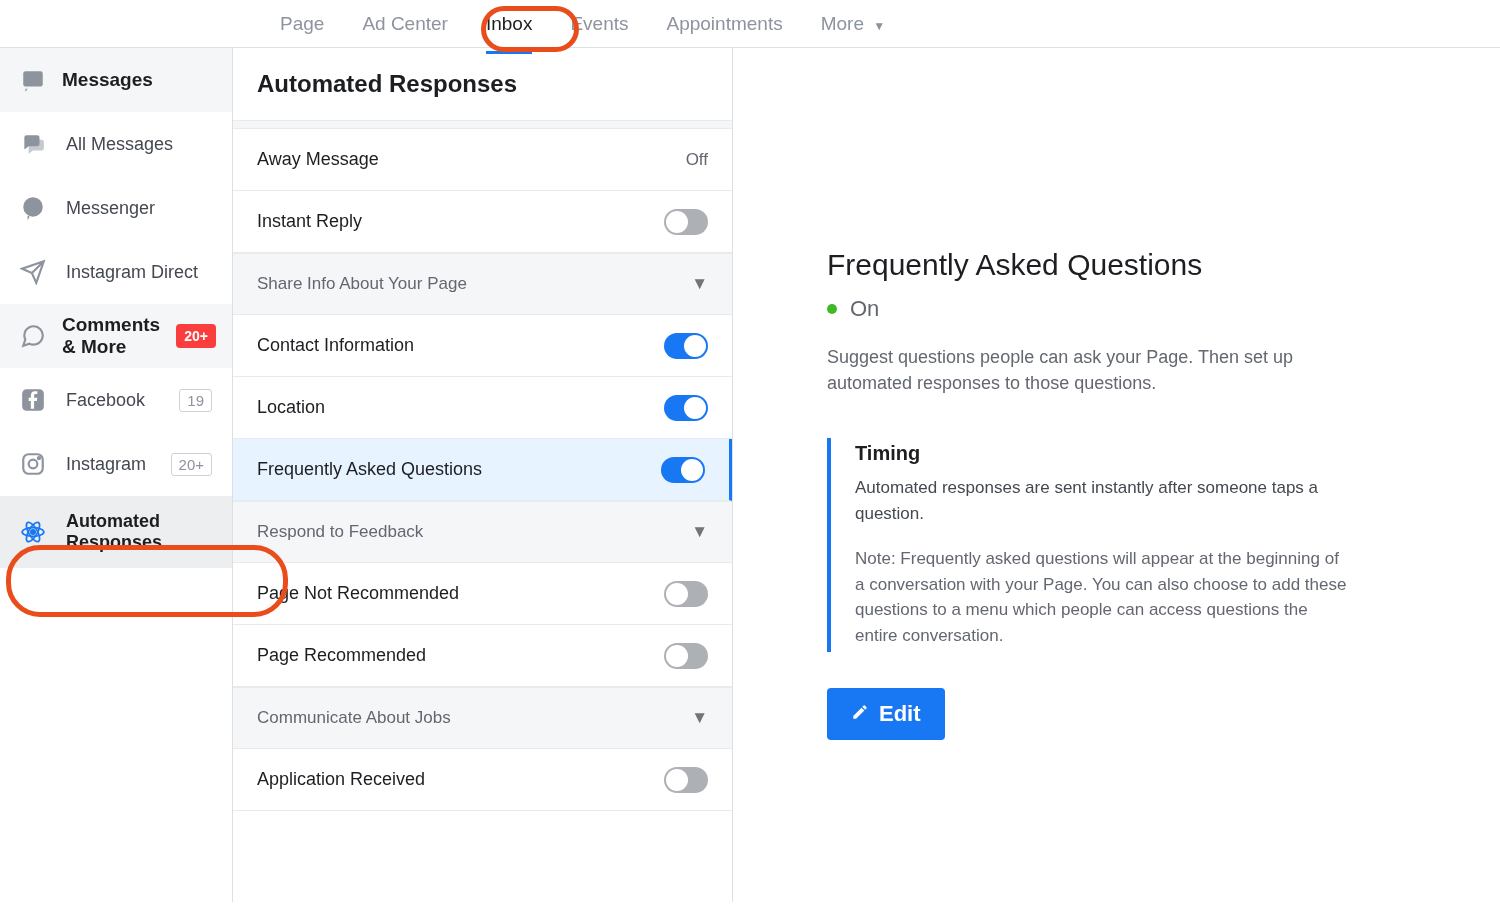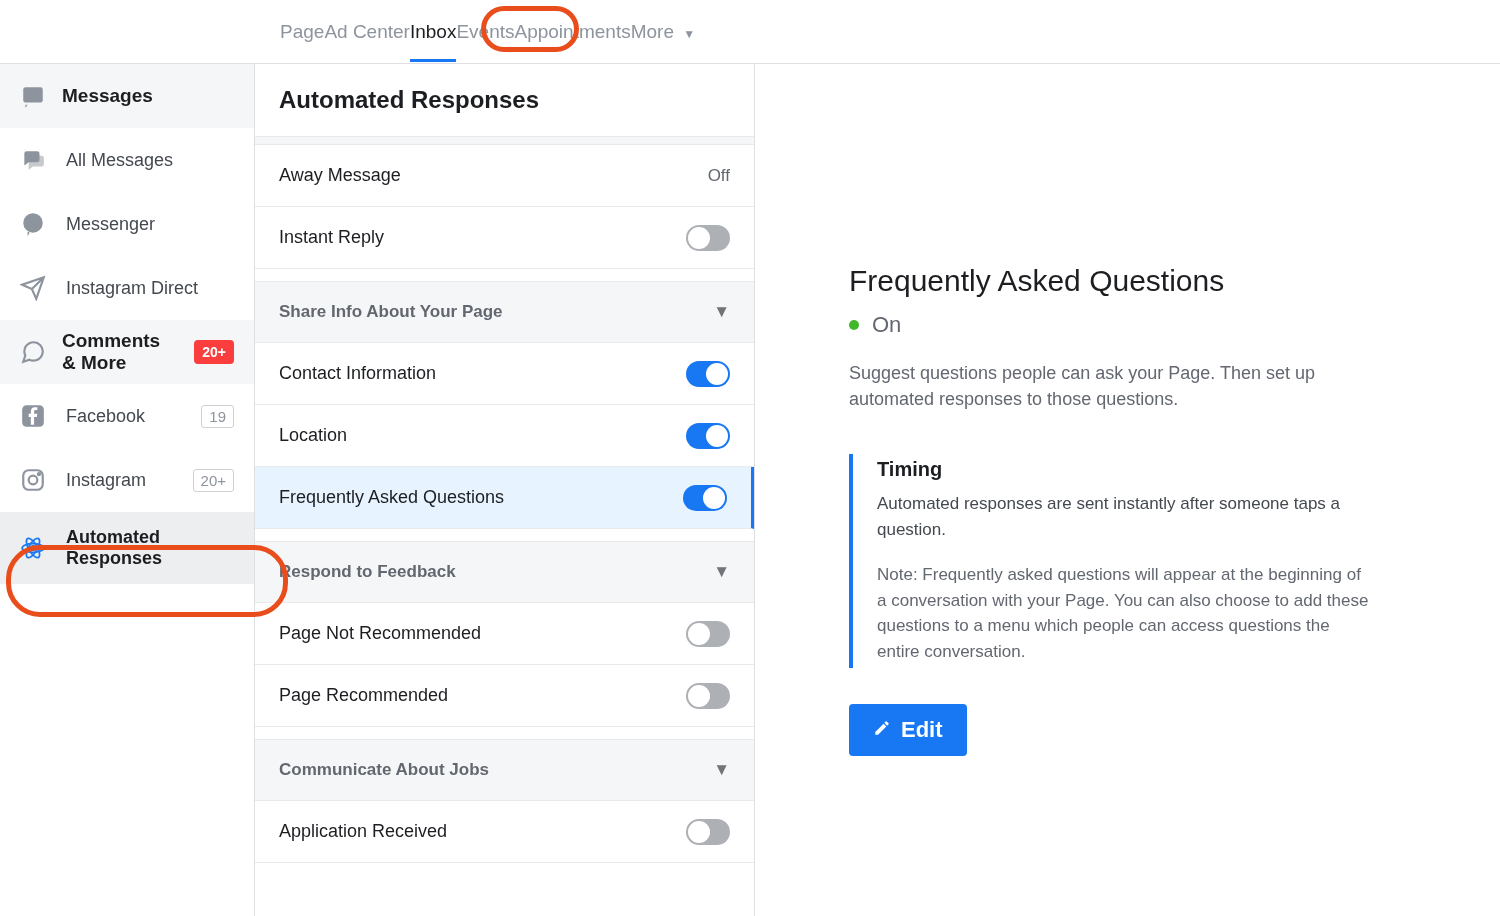--- a/index.html
+++ b/index.html
@@ -1,51 +1,51 @@
 <!DOCTYPE html>
 <html><head>
   <meta charset="utf-8">
   <style>
     * { box-sizing: border-box; margin: 0; padding: 0; font-family: Helvetica, Arial, sans-serif; }
     body { background: #fff; width: 1500px; height: 916px; overflow: hidden; }
 
     
-    .topnav { height: 64px; border-bottom: 1px solid #dddfe2; display: flex; align-items: center; padding-left: 280px; }
+    .topnav { height: 48px; border-bottom: 1px solid #dddfe2; display: flex; align-items: center; padding-left: 280px; gap: 38px; }
     .topnav-item { color: #8d949e; font-size: 19px; cursor: pointer; position: relative; padding: 18px 0; }
     .topnav-item.active { color: #1c1e21; font-weight: 400; }
     .topnav-item.active::after { content: ''; position: absolute; left: 0; right: 0; bottom: -1px; height: 3px; background: #1877f2; }
     .topnav-item .caret { margin-left: 4px; font-size: 12px; }
 
     .highlight-circle {
       position: absolute;
       border: 5px solid #e84d1b;
       border-radius: 34px;
       pointer-events: none;
       z-index: 50;
     }
 
     
     .main { display: flex; height: calc(100% - 62px); }
 
-    .sidebar { width: 255px; border-right: 1px solid #dddfe2; overflow: hidden; }
+    .sidebar { width: 233px; border-right: 1px solid #dddfe2; overflow: hidden; }
     .sidebar-group-header { height: 64px; background: #f5f6f7; display: flex; align-items: center; padding: 0 20px; gap: 16px; font-size: 19px; font-weight: 700; color: #1c1e21; }
     .sidebar-item { height: 64px; display: flex; align-items: center; padding: 0 20px; gap: 20px; font-size: 18px; color: #444950; cursor: pointer; }
     .sidebar-item .label { flex: 1; }
     .sidebar-item.active { background: #edeef0; color: #1c1e21; font-weight: 700; }
     .badge-red { background: #fa3e3e; color: #fff; font-size: 14px; font-weight: 700; padding: 4px 8px; border-radius: 4px; }
     .badge-gray { border: 1px solid #cfd1d4; color: #8d949e; font-size: 15px; padding: 2px 7px; border-radius: 3px; text-align: center; }
 
     .icon { width: 26px; height: 26px; display: inline-flex; align-items: center; justify-content: center; color: #8d949e; flex-shrink: 0; }
     .icon svg { width: 100%; height: 100%; }
     .icon.blue { color: #1877f2; }
 
     
     .middle { width: 500px; border-right: 1px solid #dddfe2; overflow-y: auto; }
     .middle-header { padding: 22px 24px; font-size: 24px; font-weight: 700; color: #1c1e21; border-bottom: 1px solid #e9eaeb; }
-    .section-header { height: 62px; background: #f5f6f7; display: flex; align-items: center; padding: 0 24px; font-size: 17px; font-weight: 700; color: #636770; border-top: 1px solid #e9eaeb; border-bottom: 1px solid #e9eaeb; margin-top: 12px; }
+    .section-header { height: 62px; background: #f5f6f7; display: flex; align-items: center; padding: 0 24px; font-size: 17px; font-weight: 400; color: #636770; border-top: 1px solid #e9eaeb; border-bottom: 1px solid #e9eaeb; }
     .section-header .chev { margin-left: auto; color: #717579; }
     .setting-row { height: 62px; display: flex; align-items: center; padding: 0 24px; font-size: 18px; color: #1c1e21; border-bottom: 1px solid #e9eaeb; cursor: pointer; }
     .setting-row .label { flex: 1; }
     .setting-row.selected { background: #e7f3ff; border-right: 3px solid #1877f2; }
     .status-off { color: #636770; font-size: 17px; }
 
     .toggle { width: 44px; height: 26px; border-radius: 13px; position: relative; flex-shrink: 0; }
     .toggle.off { background: #adb0b4; }
     .toggle.on { background: #1877f2; }
     .toggle::after { content: ''; position: absolute; width: 22px; height: 22px; background: #fff; border-radius: 50%; top: 2px; }

